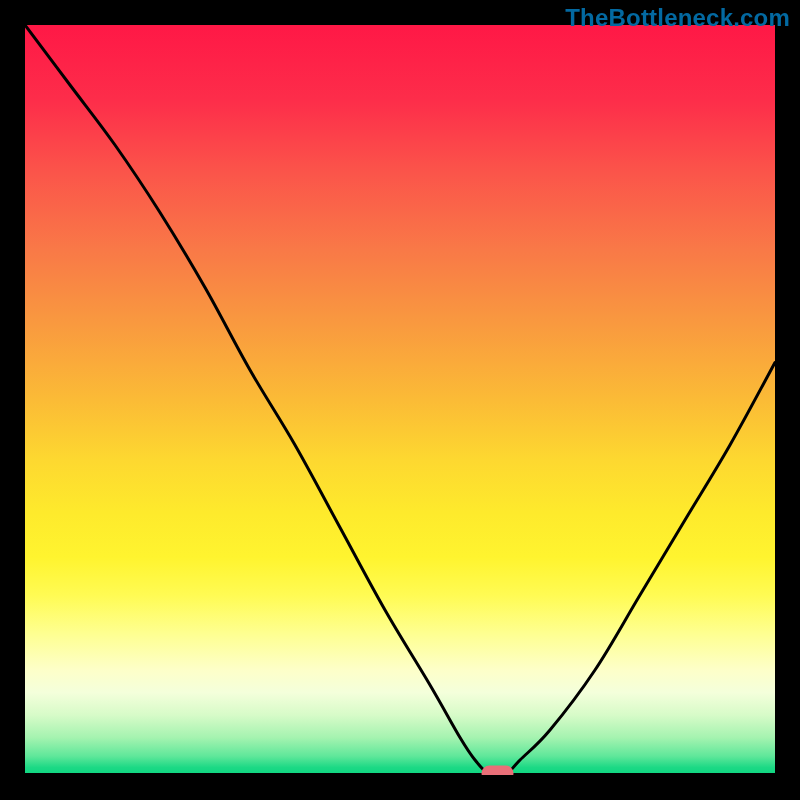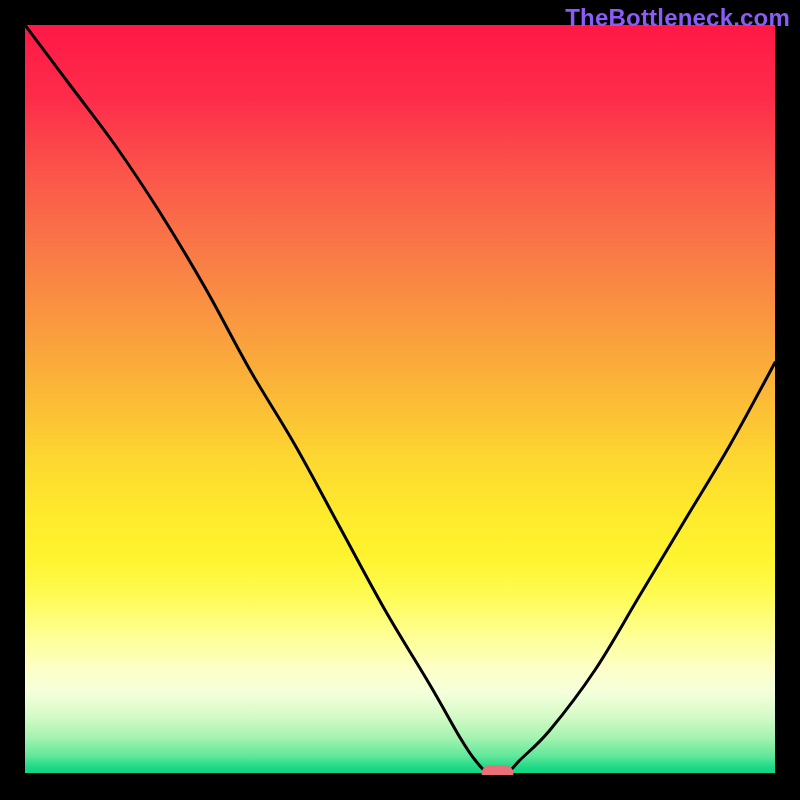--- a/index.html
+++ b/index.html
@@ -14,21 +14,21 @@
   .frame {
     position: relative;
     width: 800px;
     height: 800px;
     background: #000;
   }
   .watermark {
     position: absolute;
     top: 4px;
     right: 10px;
-    color: #8b5cf6;
+    color: #0369a1;
     font-size: 24px;
     font-weight: 600;
     letter-spacing: 0.2px;
     z-index: 5;
   }
   .plot-area {
     position: absolute;
     left: 25px;
     top: 25px;
     width: 750px;

